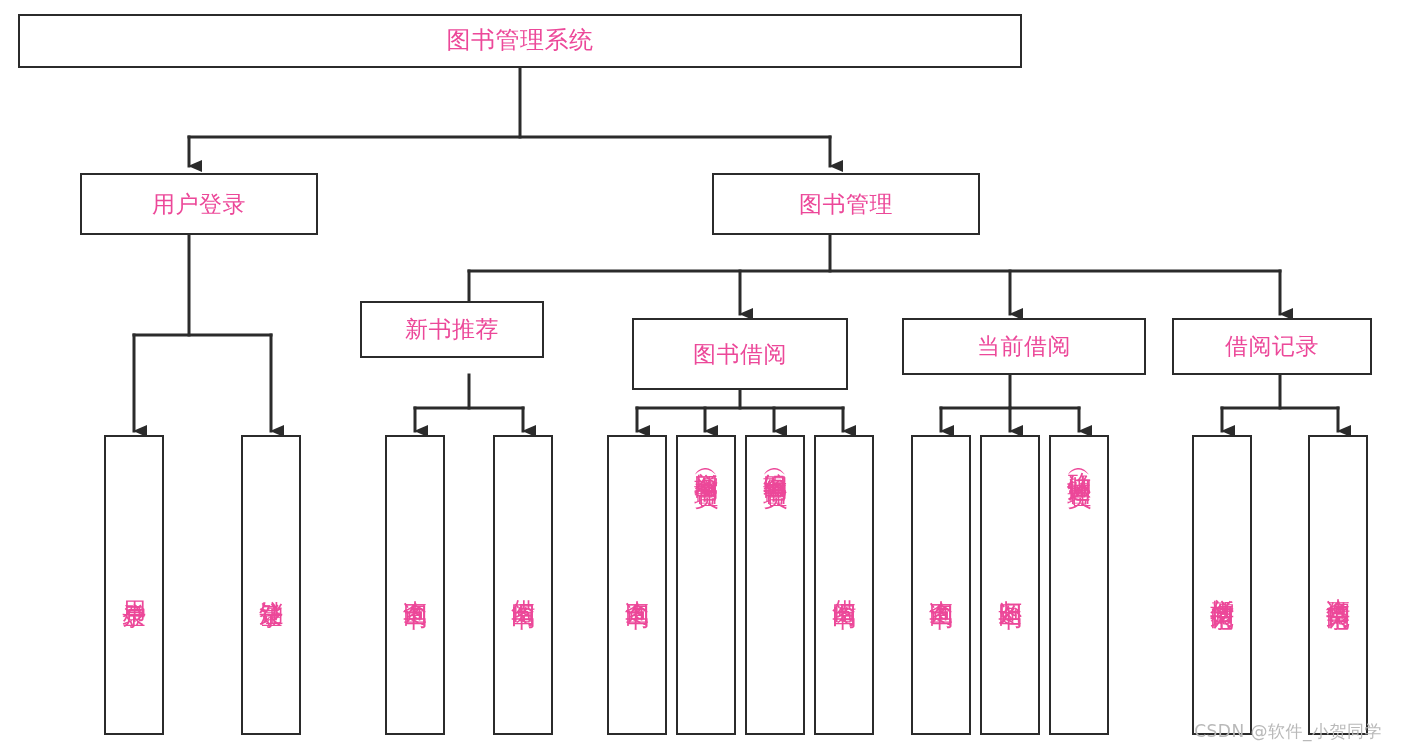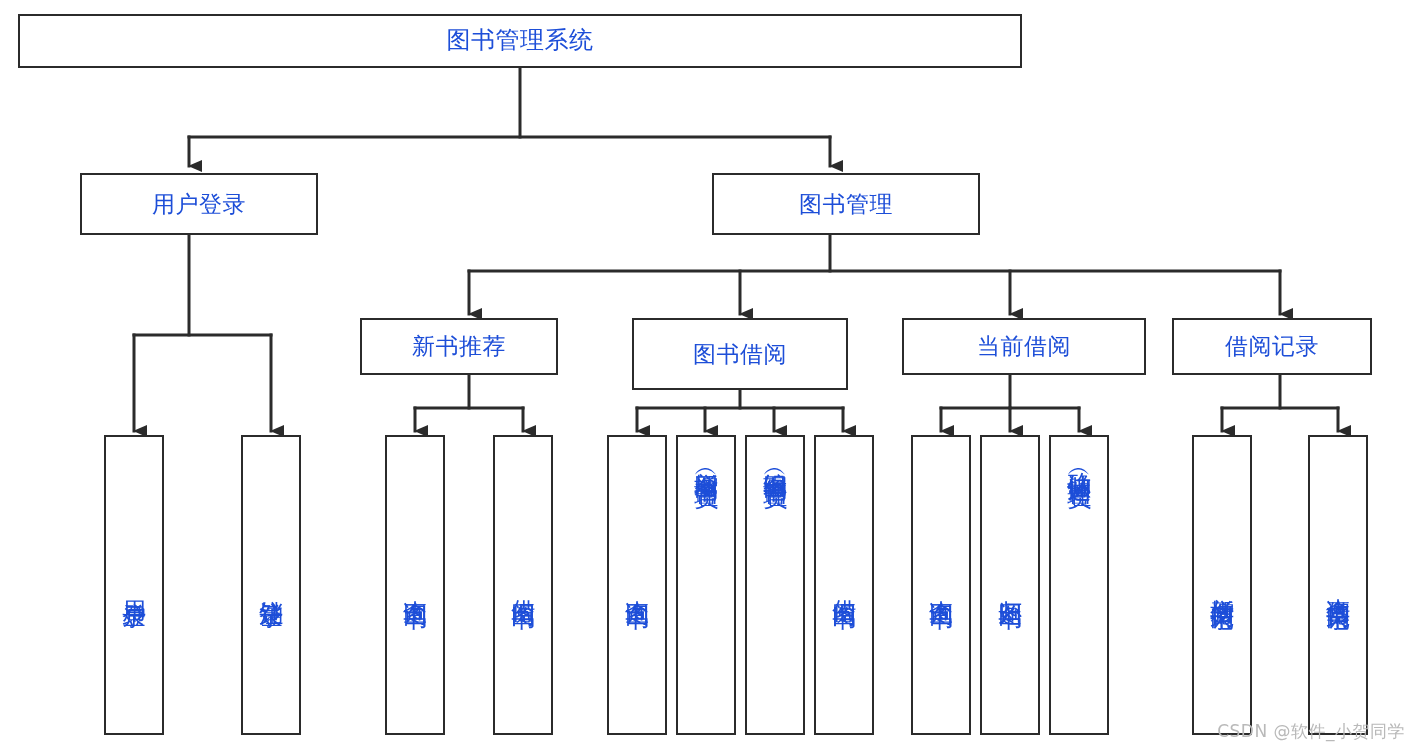--- a/index.html
+++ b/index.html
@@ -28,21 +28,21 @@
     pointer-events: none;
   }
   .node {
     position: absolute;
     box-sizing: border-box;
     border: 2.2px solid #2b2b2b;
     background: #ffffff;
     display: flex;
     align-items: center;
     justify-content: center;
-    color: #1d4ed8;
+    color: #ec4899;
     z-index: 2;
   }
   .node .label {
     display: block;
     text-align: center;
     line-height: 1.05;
     letter-spacing: 0.5px;
   }
   
   .node.h .label {
@@ -65,21 +65,21 @@
     letter-spacing: 2px;
     white-space: nowrap;
     margin: 0 auto;
   }
   .node.v.center {
     align-items: center;
     padding-top: 0;
   }
   #watermark {
     position: absolute;
-    right: 0;
+    right: 23px;
     bottom: 4px;
     font-size: 17px;
     color: #b9b9b9;
     z-index: 5;
     white-space: nowrap;
     letter-spacing: 0.5px;
   }
 </style>
 </head>
 <body>
@@ -142,21 +142,21 @@
     <span class="label">图书管理系统</span>
   </div>
 
   <div class="node h" style="left:80px; top:173px; width:238px; height:62px;">
     <span class="label">用户登录</span>
   </div>
   <div class="node h" style="left:712px; top:173px; width:268px; height:62px;">
     <span class="label">图书管理</span>
   </div>
 
-  <div class="node h" style="left:360px; top:318px; width:198px; height:57px;">
+  <div class="node h" style="left:360px; top:301px; width:184px; height:57px;">
     <span class="label">新书推荐</span>
   </div>
   <div class="node h" style="left:632px; top:318px; width:216px; height:72px;">
     <span class="label">图书借阅</span>
   </div>
   <div class="node h" style="left:902px; top:318px; width:244px; height:57px;">
     <span class="label">当前借阅</span>
   </div>
   <div class="node h" style="left:1172px; top:318px; width:200px; height:57px;">
     <span class="label">借阅记录</span>

